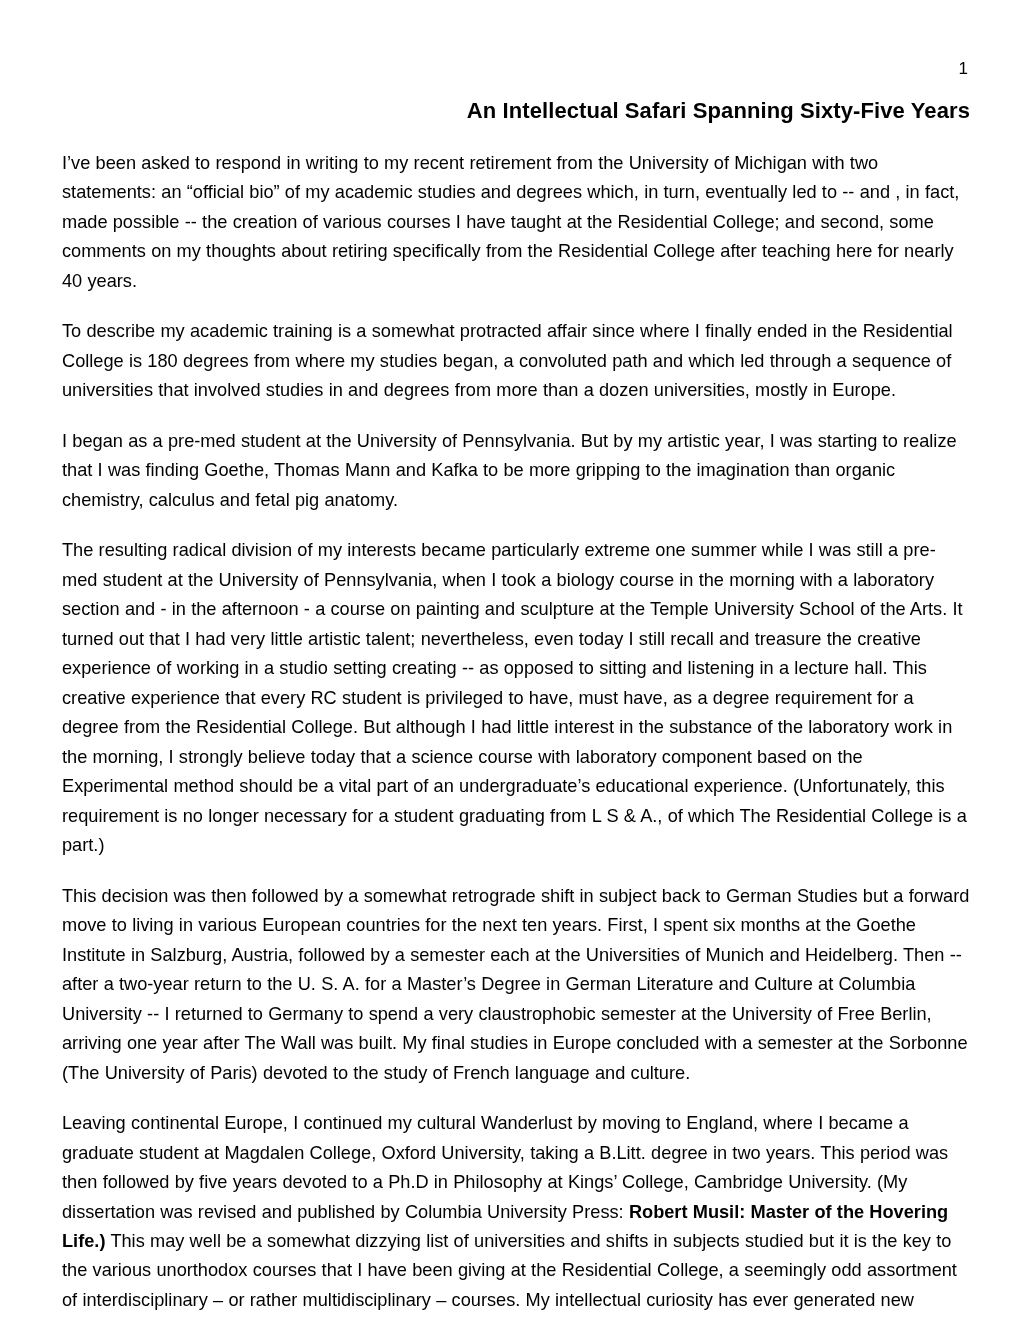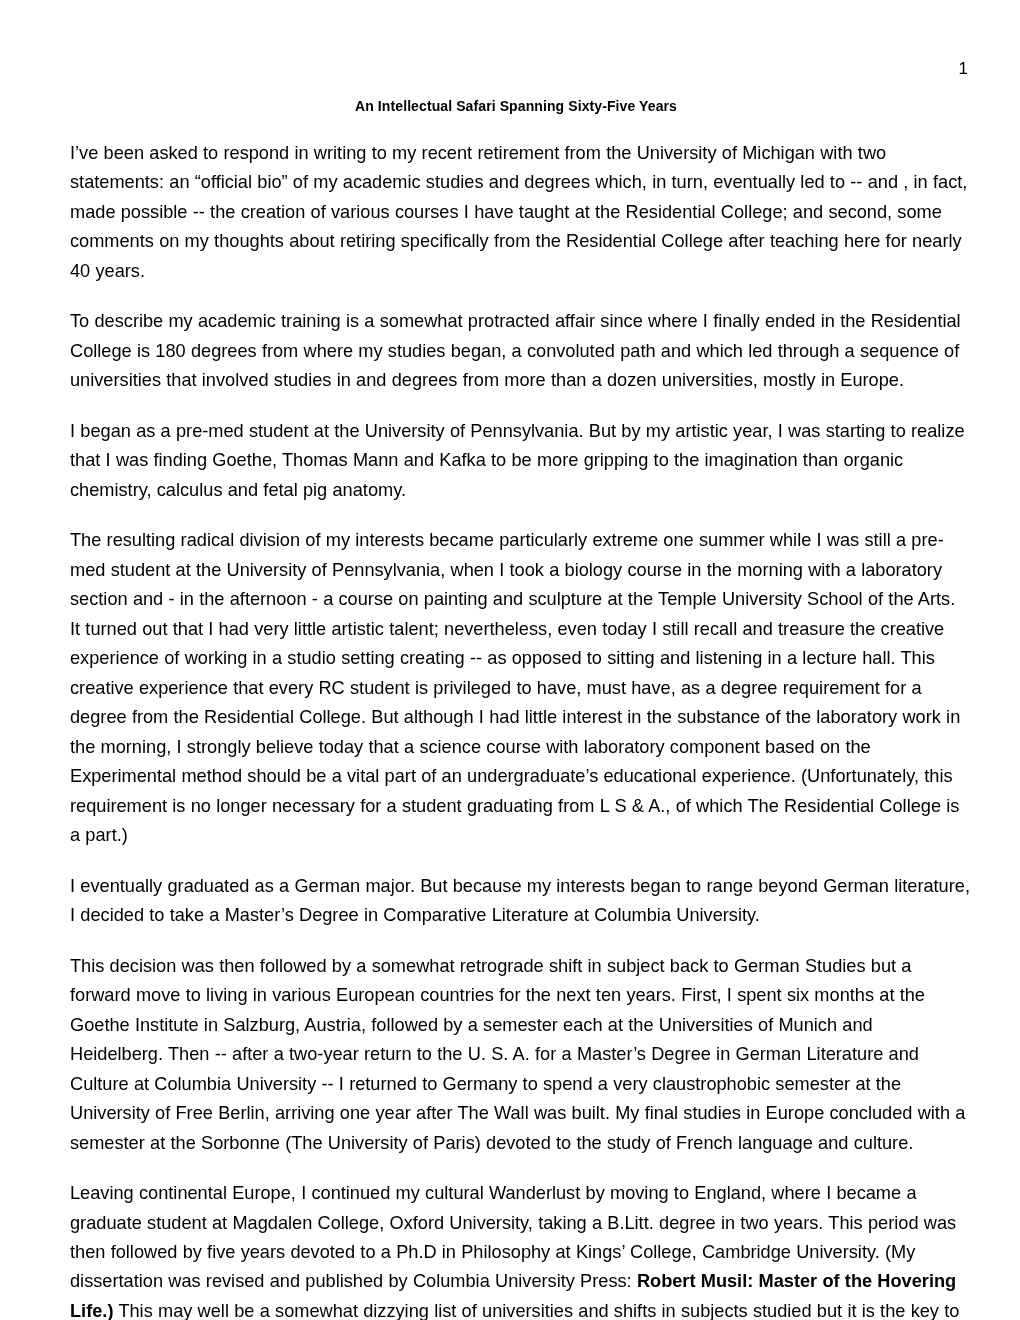--- a/index.html
+++ b/index.html
@@ -24,34 +24,34 @@
   }
   .page-number {
     position: absolute;
     top: 60px;
     right: 52px;
     font-size: 17px;
     line-height: 1;
     color: #000;
   }
   .doc-title {
-    text-align: center;
-    font-size: 14px;
+    text-align: right;
+    font-size: 22px;
     font-weight: bold;
     margin: 43px 0 0 0;
     letter-spacing: 0.1px;
   }
   .body-text {
     margin: 0;
     padding: 0;
   }
   p.para {
     font-size: 18.2px;
     line-height: 1.62;
-    margin: 21px 0 0 8px;
+    margin: 21px 0 0 0;
     text-align: left;
     word-spacing: 0.2px;
   }
   p.para.first {
     margin-top: 25px;
   }
   .bold {
     font-weight: bold;
   }
 </style>
@@ -62,18 +62,17 @@
 
   <div class="page-number">1</div>
 
   <h1 class="doc-title">An Intellectual Safari Spanning Sixty-Five Years</h1>
 
   <div class="body-text">
     <p class="para first">I’ve been asked to respond in writing to my recent retirement from the University of Michigan with two statements: an “official bio” of my academic studies and degrees which, in turn, eventually led to -- and , in fact, made possible -- the creation of various courses I have taught at the Residential College; and second, some comments on my thoughts about retiring specifically from the Residential College after teaching here for nearly 40 years.</p>
     <p class="para">To describe my academic training is a somewhat protracted affair since where I finally ended in the Residential College is 180 degrees from where my studies began, a convoluted path and which led through a sequence of universities that involved studies in and degrees from more than a dozen universities, mostly in Europe.</p>
     <p class="para">I began as a pre-med student at the University of Pennsylvania. But by my artistic year, I was starting to realize that I was finding Goethe, Thomas Mann and Kafka to be more gripping to the imagination than organic chemistry, calculus and fetal pig anatomy.</p>
     <p class="para">The resulting radical division of my interests became particularly extreme one summer while I was still a pre-med student at the University of Pennsylvania, when I took a biology course in the morning with a laboratory section and - in the afternoon - a course on painting and sculpture at the Temple University School of the Arts. It turned out that I had very little artistic talent; nevertheless, even today I still recall and treasure the creative experience of working in a studio setting creating -- as opposed to sitting and listening in a lecture hall. This creative experience that every RC student is privileged to have, must have, as a degree requirement for a degree from the Residential College. But although I had little interest in the substance of the laboratory work in the morning, I strongly believe today that a science course with laboratory component based on the Experimental method should be a vital part of an undergraduate’s educational experience. (Unfortunately, this requirement is no longer necessary for a student graduating from L S &amp; A., of which The Residential College is a part.)</p>
-    <p class="para">I eventually graduated as a German major. But because my interests began to range beyond German literature, I decided to take a Master’s Degree in Comparative Literature at Columbia University.</p>
     <p class="para">This decision was then followed by a somewhat retrograde shift in subject back to German Studies but a forward move to living in various European countries for the next ten years. First, I spent six months at the Goethe Institute in Salzburg, Austria, followed by a semester each at the Universities of Munich and Heidelberg. Then -- after a two-year return to the U. S. A. for a Master’s Degree in German Literature and Culture at Columbia University -- I returned to Germany to spend a very claustrophobic semester at the University of Free Berlin, arriving one year after The Wall was built. My final studies in Europe concluded with a semester at the Sorbonne (The University of Paris) devoted to the study of French language and culture.</p>
     <p class="para"><span>Leaving continental Europe, I continued my cultural Wanderlust by moving to England, where I became a graduate student at Magdalen College, Oxford University, taking a B.Litt. degree in two years. This period was then followed by five years devoted to a Ph.D in Philosophy at Kings’ College, Cambridge University. (My dissertation was revised and published by Columbia University Press: </span><span class="bold">Robert Musil: Master of the Hovering Life.)</span><span> This may well be a somewhat dizzying list of universities and shifts in subjects studied but it is the key to the various unorthodox courses that I have been giving at the Residential College, a seemingly odd assortment of interdisciplinary – or rather multidisciplinary – courses.  My intellectual curiosity has ever generated new questions that I then always pursued in ever new courses. As my personal investigations proceeded step by</span></p>
   </div>
 
 </div>
 
 </body></html>

